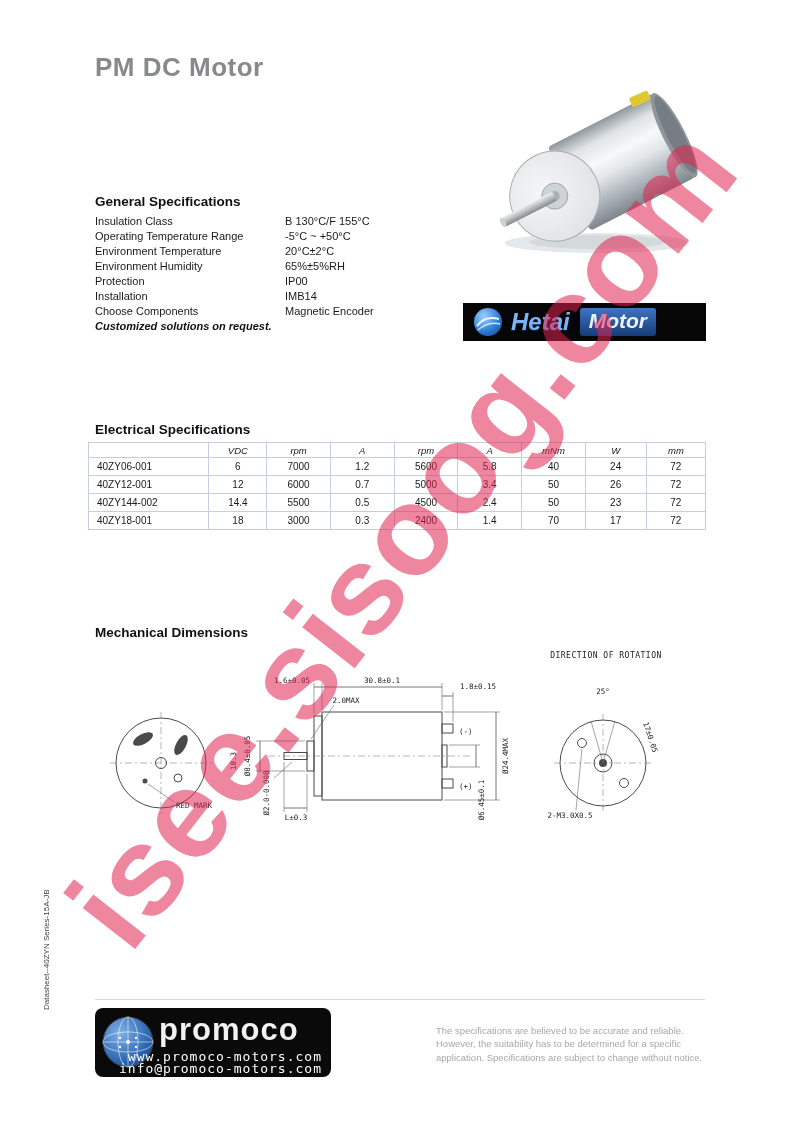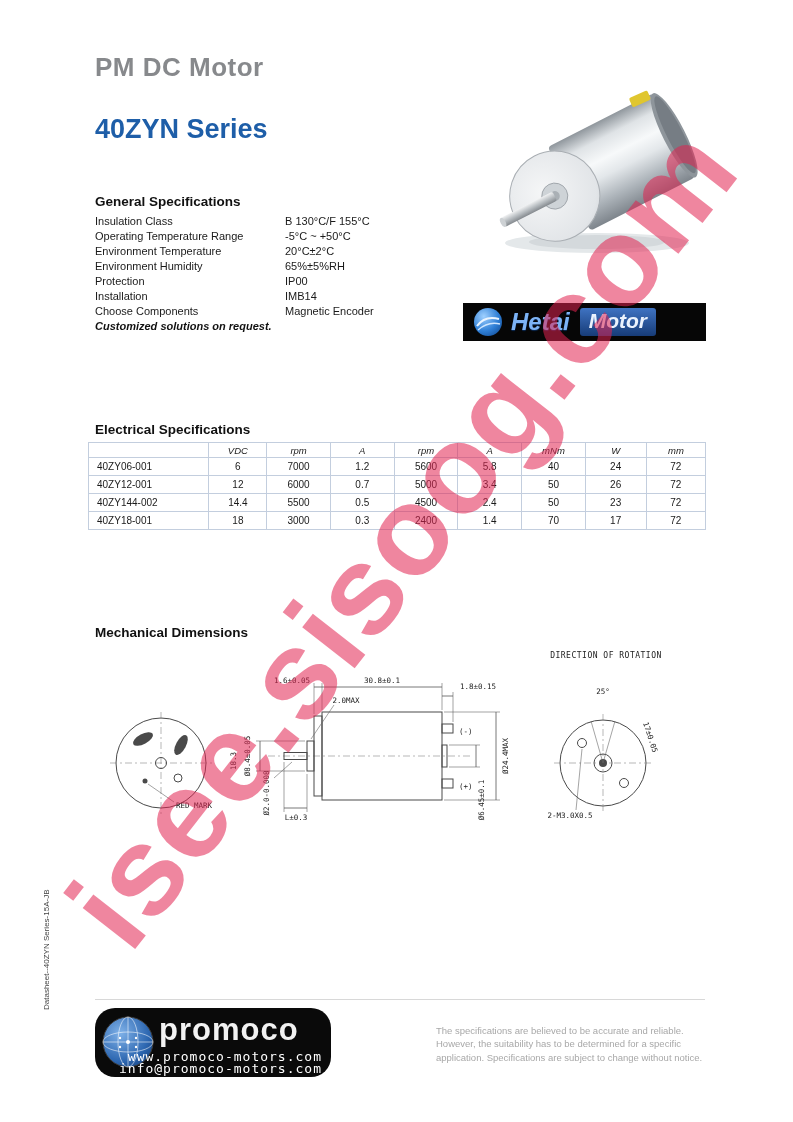--- a/index.html
+++ b/index.html
@@ -41,38 +41,37 @@
   .mech-svg .dark { fill:#4a4a4a; stroke:none; }
   .mech-svg text  { fill:#222; stroke:none; font-family:"DejaVu Sans Mono", monospace; font-size:7.5px; }
   .mech-svg text.dir { font-size:8px; letter-spacing:0.5px; }
 
   .watermark { position:absolute; left:402px; top:537px; transform:translate(-50%,-50%) rotate(-52deg); font-size:126px; font-weight:bold; color:rgba(225,35,80,0.55); white-space:nowrap; z-index:9; pointer-events:none; letter-spacing:1px; }
 
   .side-label { position:absolute; left:42px; top:1010px; transform-origin:0 0; transform:rotate(-90deg); font-size:8px; color:#444; white-space:nowrap; }
 
   .footer-line { position:absolute; left:95px; top:999px; width:610px; height:1px; background:#d8d8d8; }
 
-  .promoco-logo { position:absolute; left:95px; top:1008px; width:236px; height:69px; background:#0a0a0a; border-radius:20px; }
+  .promoco-logo { position:absolute; left:95px; top:1008px; width:236px; height:69px; background:#0a0a0a; border-radius:8px; }
   .promoco-globe { position:absolute; left:5px; top:6px; }
   .promoco-name { position:absolute; left:64px; top:4px; font-size:31px; font-weight:bold; color:#f2f2f2; letter-spacing:1px; }
   .promoco-site, .promoco-email { position:absolute; right:9px; font-size:13px; color:#fff; font-family:"DejaVu Sans Mono", monospace; letter-spacing:1px; }
   .promoco-site { top:41px; }
   .promoco-email { top:53px; }
 
   .disclaimer { position:absolute; left:436px; top:1024px; width:268px; font-size:9.5px; line-height:1.4; color:#a8a8a8; }
 </style>
 </head>
 <body>
 
 <div class="page">
 
   <div class="side-label">Datasheet--40ZYN Series-15A-JB</div>
 
   <div class="doc-title">PM DC Motor</div>
-  <div class="series-title">40ZYN Series</div>
 
   <div class="section-heading h-general">General Specifications</div>
 
   <div class="spec-list">
     <div class="spec-row">
       <span class="spec-label">Insulation Class</span>
       <span class="spec-value">B 130°C/F 155°C</span>
     </div>
     <div class="spec-row">
       <span class="spec-label">Operating Temperature Range</span>

